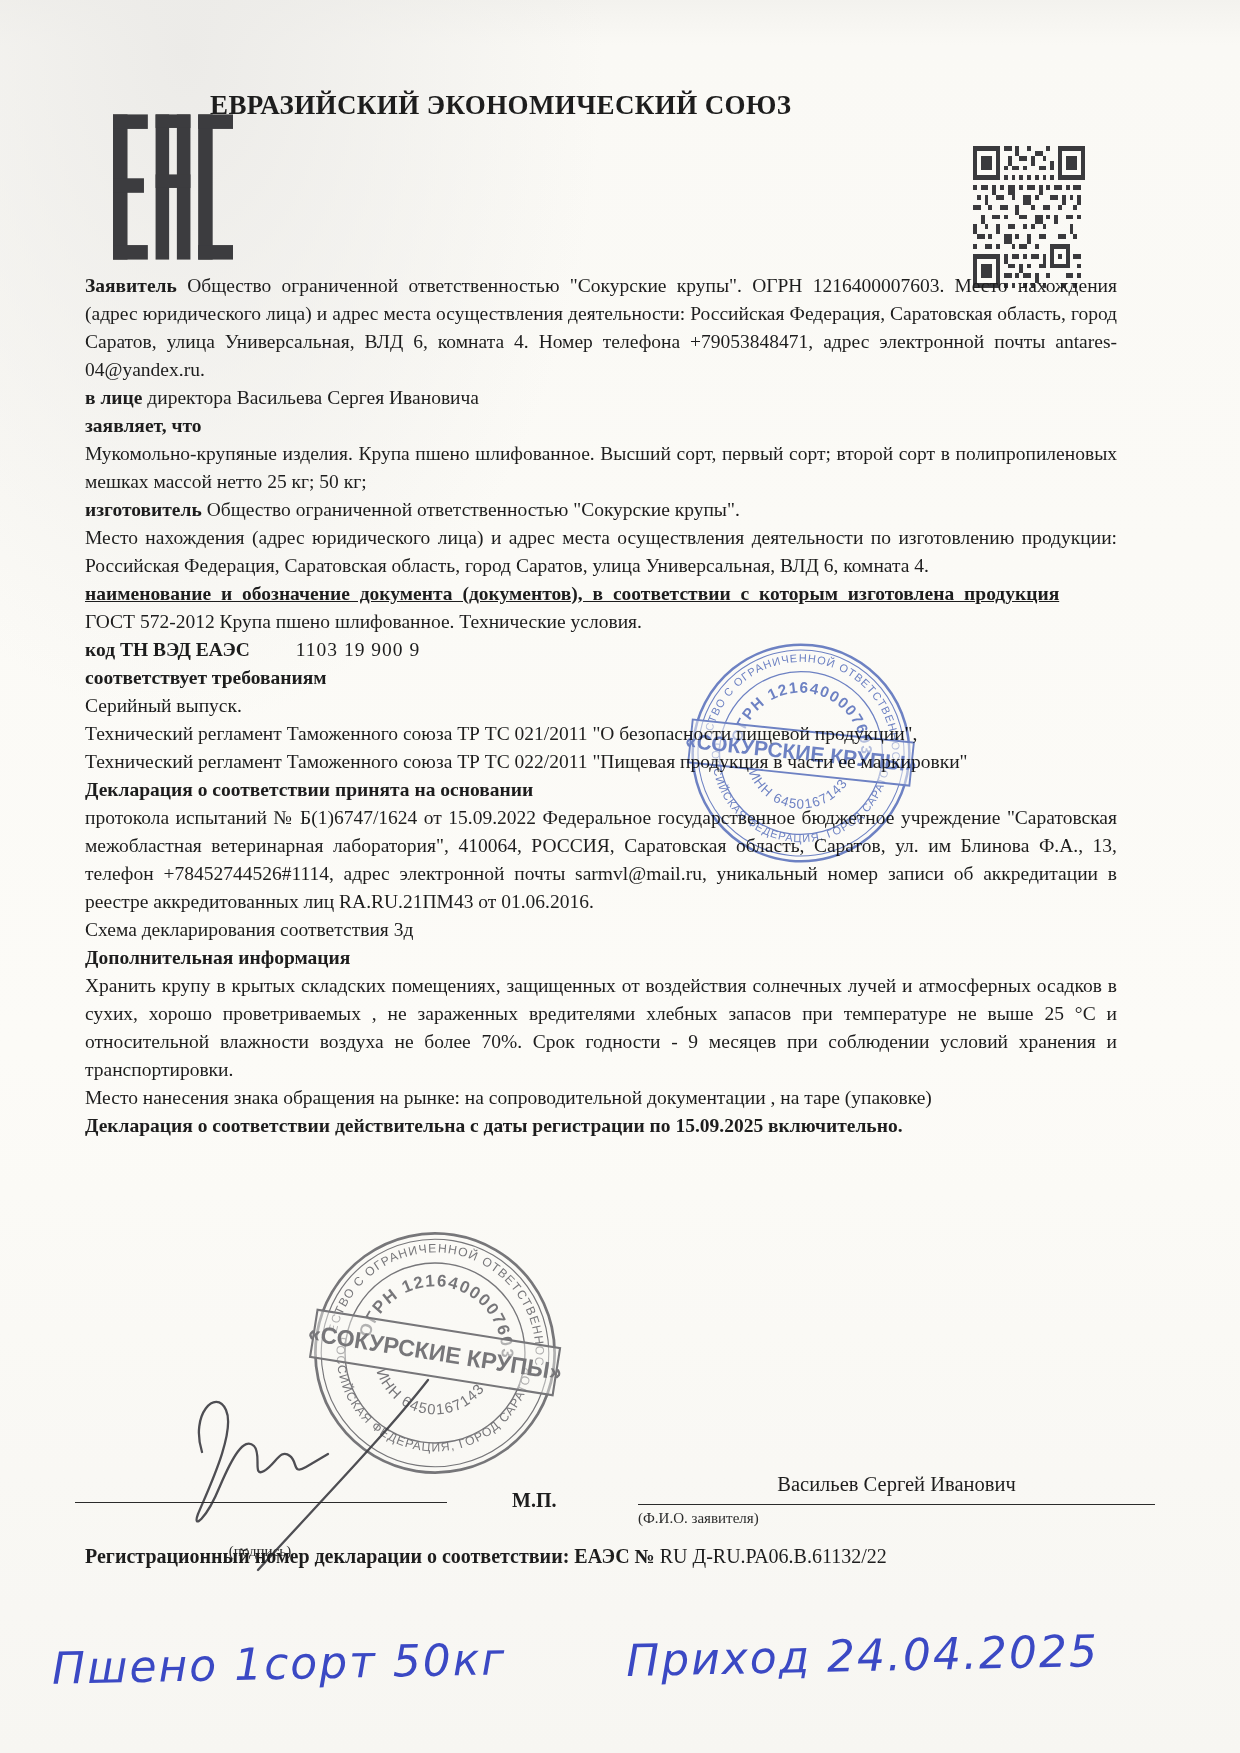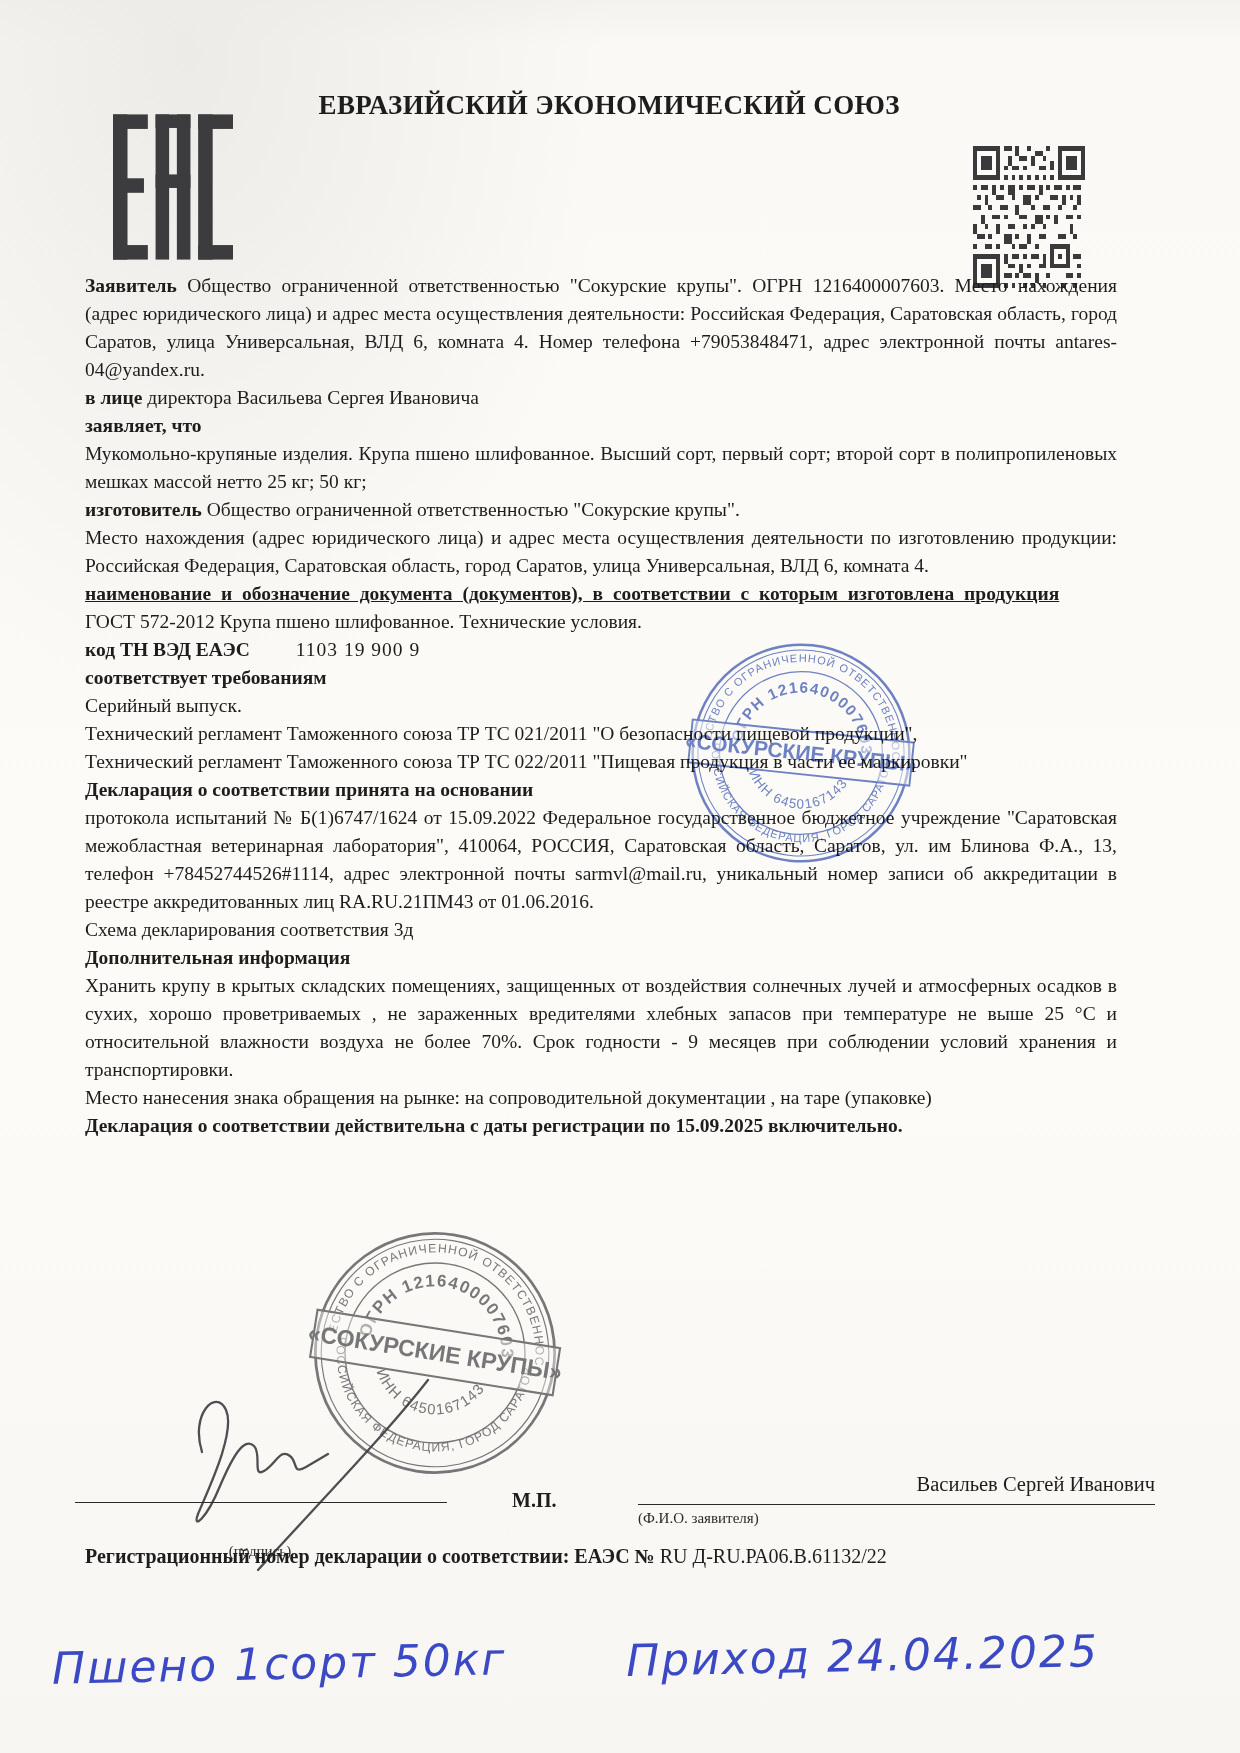--- a/index.html
+++ b/index.html
@@ -5,42 +5,42 @@
   html,body{margin:0;padding:0;background:#e9e9e9;}
   #page{
     position:relative;width:1240px;height:1753px;overflow:hidden;
     background:
       radial-gradient(ellipse at 15% 3%, #ecebe8 0%, rgba(236,235,232,0) 28%),
       linear-gradient(180deg,#f3f2ee 0,#faf9f5 45px,#fcfbf7 60%,#f7f6f2 100%);
     font-family:"Liberation Serif",serif;color:#1d1d1d;
   }
   
   .eac{position:absolute;left:113px;top:112px;width:120px;height:150px;}
-  .title{position:absolute;left:210px;top:88px;width:690px;text-align:right;
+  .title{position:absolute;left:210px;top:88px;width:690px;text-align:left;
          font-weight:bold;font-size:27px;line-height:35px;letter-spacing:.4px;}
   .qr{position:absolute;left:973px;top:146px;width:112px;height:142px;}
   
   .doc-body{position:absolute;left:85px;top:272px;width:1032px;font-size:19.5px;line-height:28px;}
   .doc-body p{margin:0;}
   .j{text-align:justify;}
   .tnved-val{margin-left:46px;letter-spacing:1px;}
   .validity{margin-top:64px;}
   
   .stamp{position:absolute;mix-blend-mode:multiply;}
   .stamp-blue{left:686px;top:638px;width:230px;height:230px;transform:rotate(6deg);opacity:.82;}
   .stamp-gray{left:308px;top:1226px;width:254px;height:254px;transform:rotate(9deg);opacity:.78;}
   .stamp text{font-family:"Liberation Sans",sans-serif;}
   
   .sig-svg{position:absolute;left:140px;top:1372px;width:340px;height:205px;}
   .line{position:absolute;border-top:1.7px solid #2b2b2b;height:0;}
   .line-left{left:75px;top:1502px;width:372px;}
   .line-right{left:638px;top:1504px;width:517px;}
   .cap{position:absolute;font-size:15px;color:#2a2a2a;}
   .cap-sign{left:150px;top:1507px;width:220px;text-align:center;margin-top:36px;}
-  .fio-name{position:absolute;left:638px;top:1473px;width:517px;text-align:right;font-size:20.5px;}
+  .fio-name{position:absolute;left:638px;top:1473px;width:517px;text-align:center;font-size:20.5px;}
   .cap-fio{left:638px;top:1510px;width:517px;text-align:left;}
   .mp{position:absolute;left:512px;top:1489px;font-weight:bold;font-size:20px;}
   
   .reg1{position:absolute;left:85px;top:1545px;font-size:20px;}
   .reg2{position:absolute;left:85px;top:1581px;font-size:20px;}
   
   .hand{position:absolute;font-family:"DejaVu Sans",sans-serif;font-style:italic;
         color:#3b49c4;font-size:44px;letter-spacing:2px;transform:rotate(-1.2deg);white-space:nowrap;}
   .hand-left{left:52px;top:1638px;}
   .hand-right{left:626px;top:1630px;}

